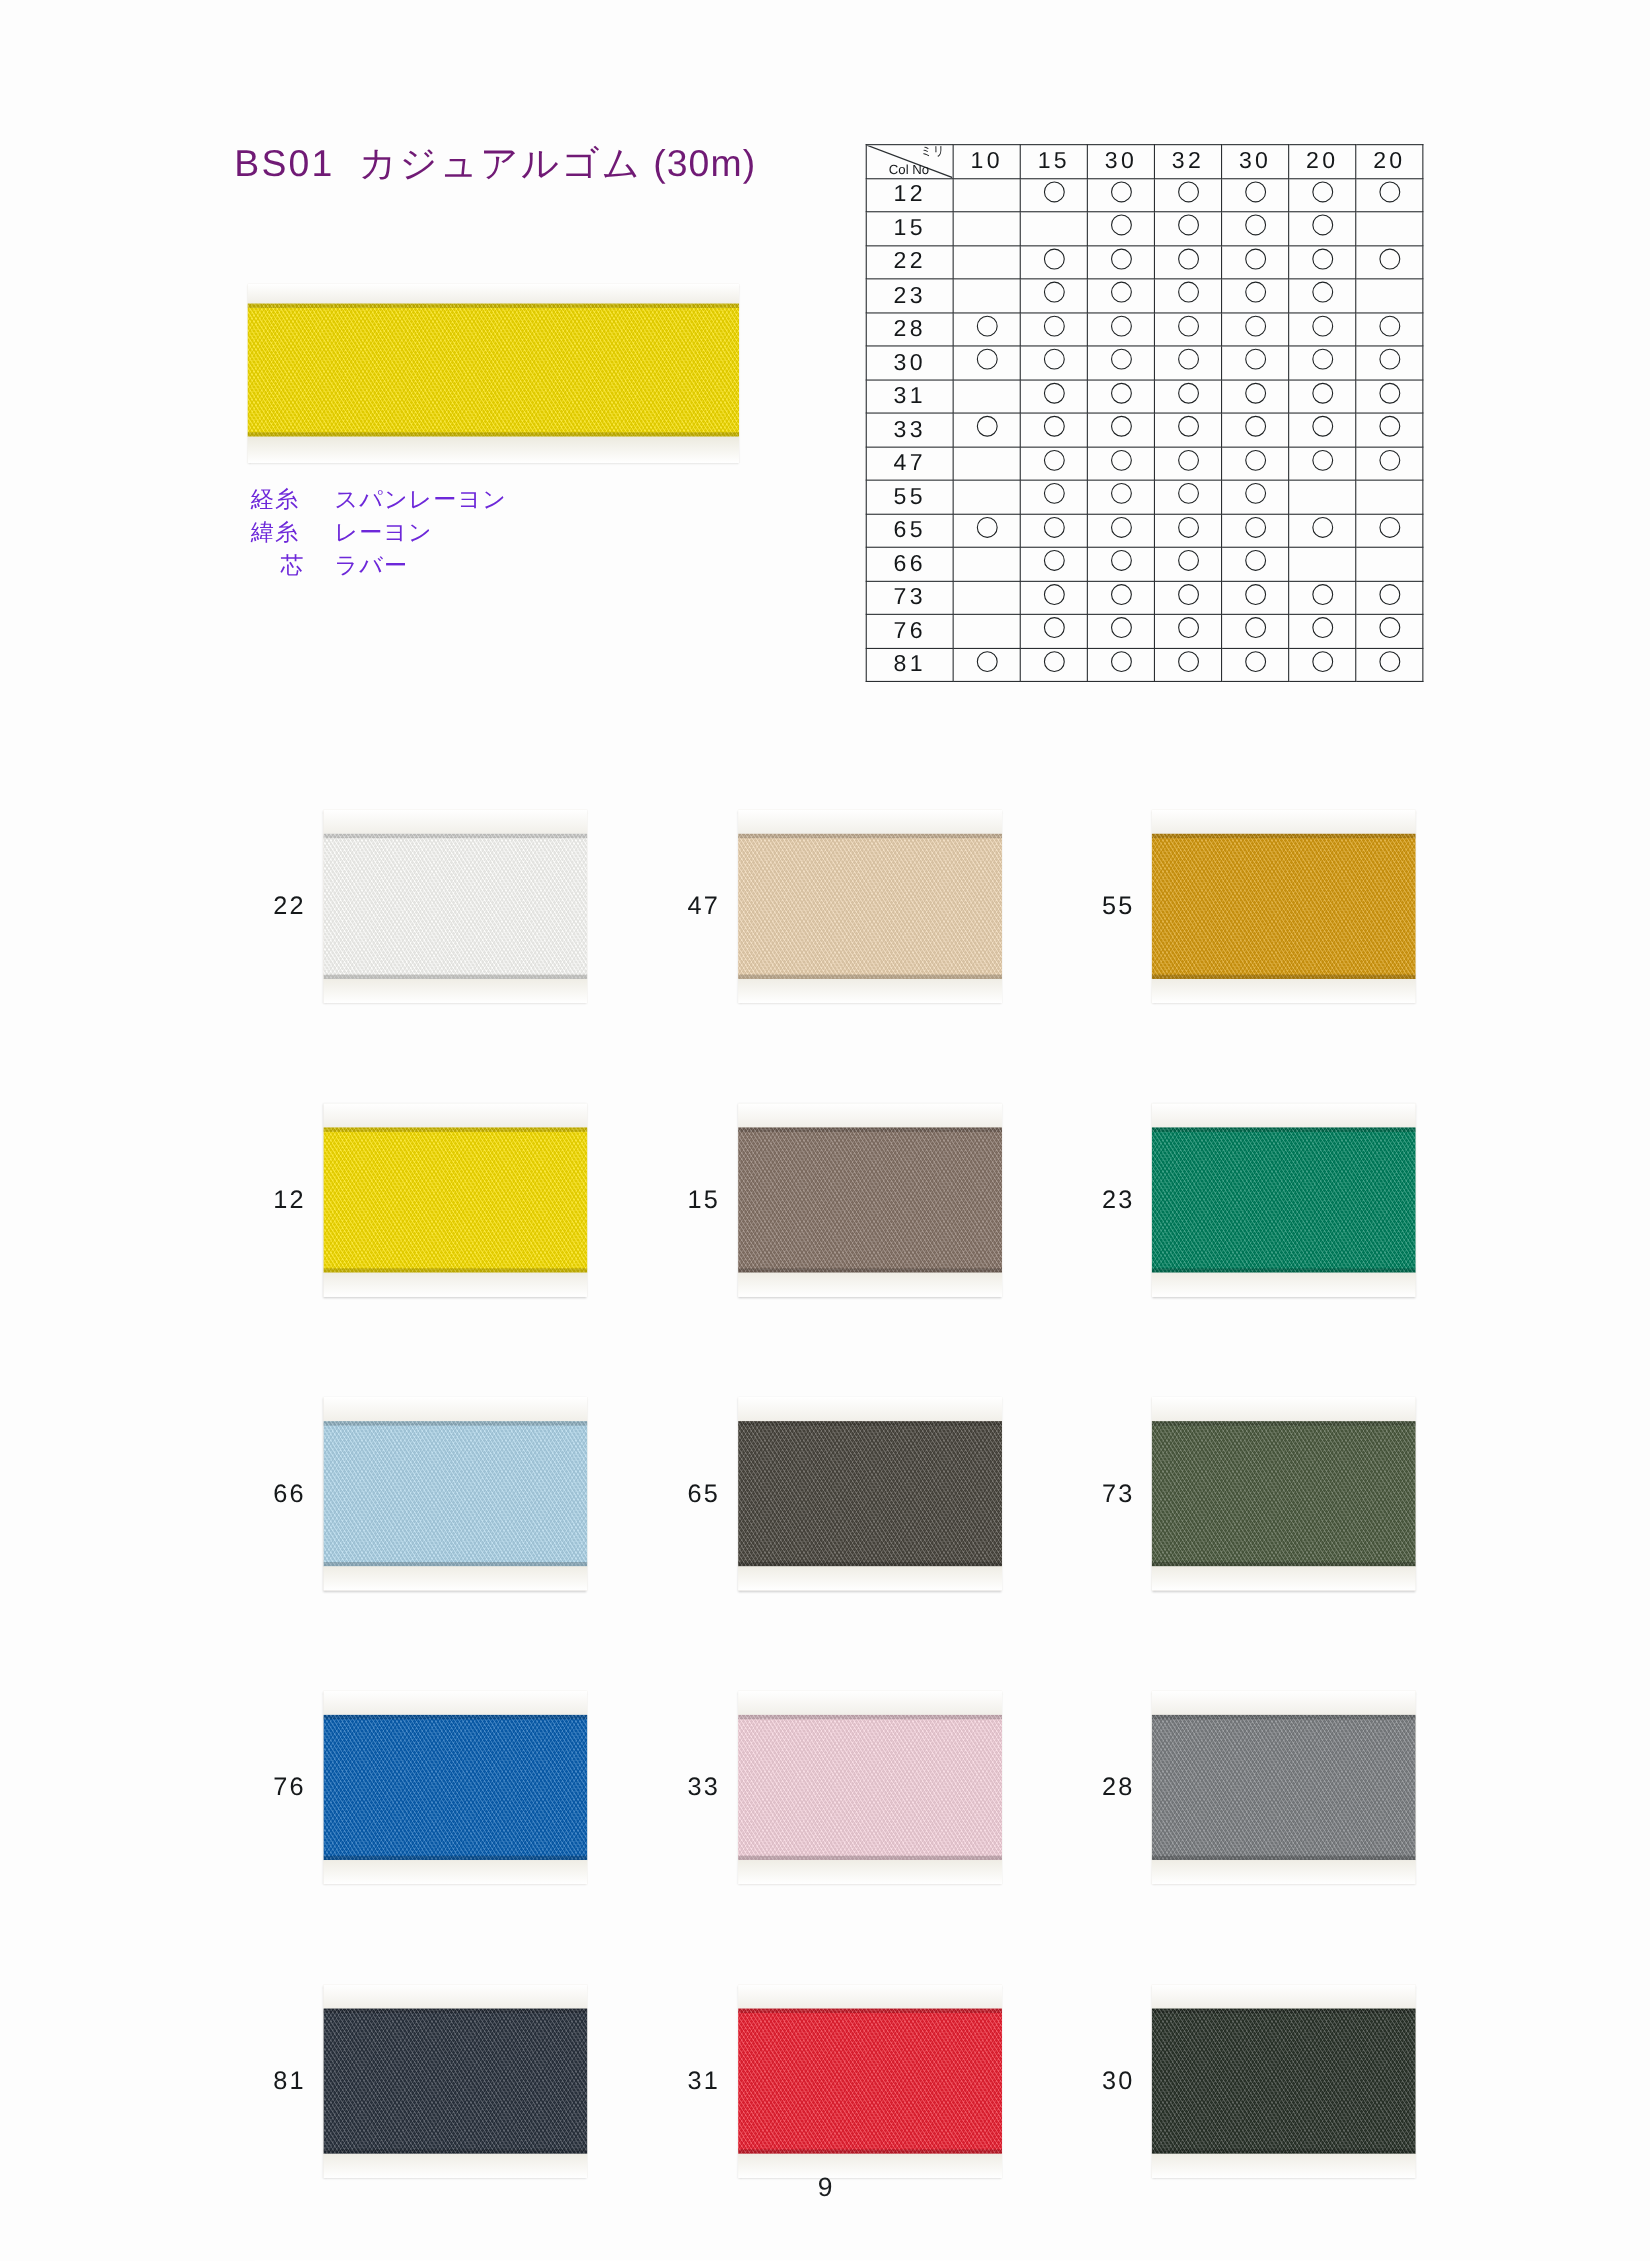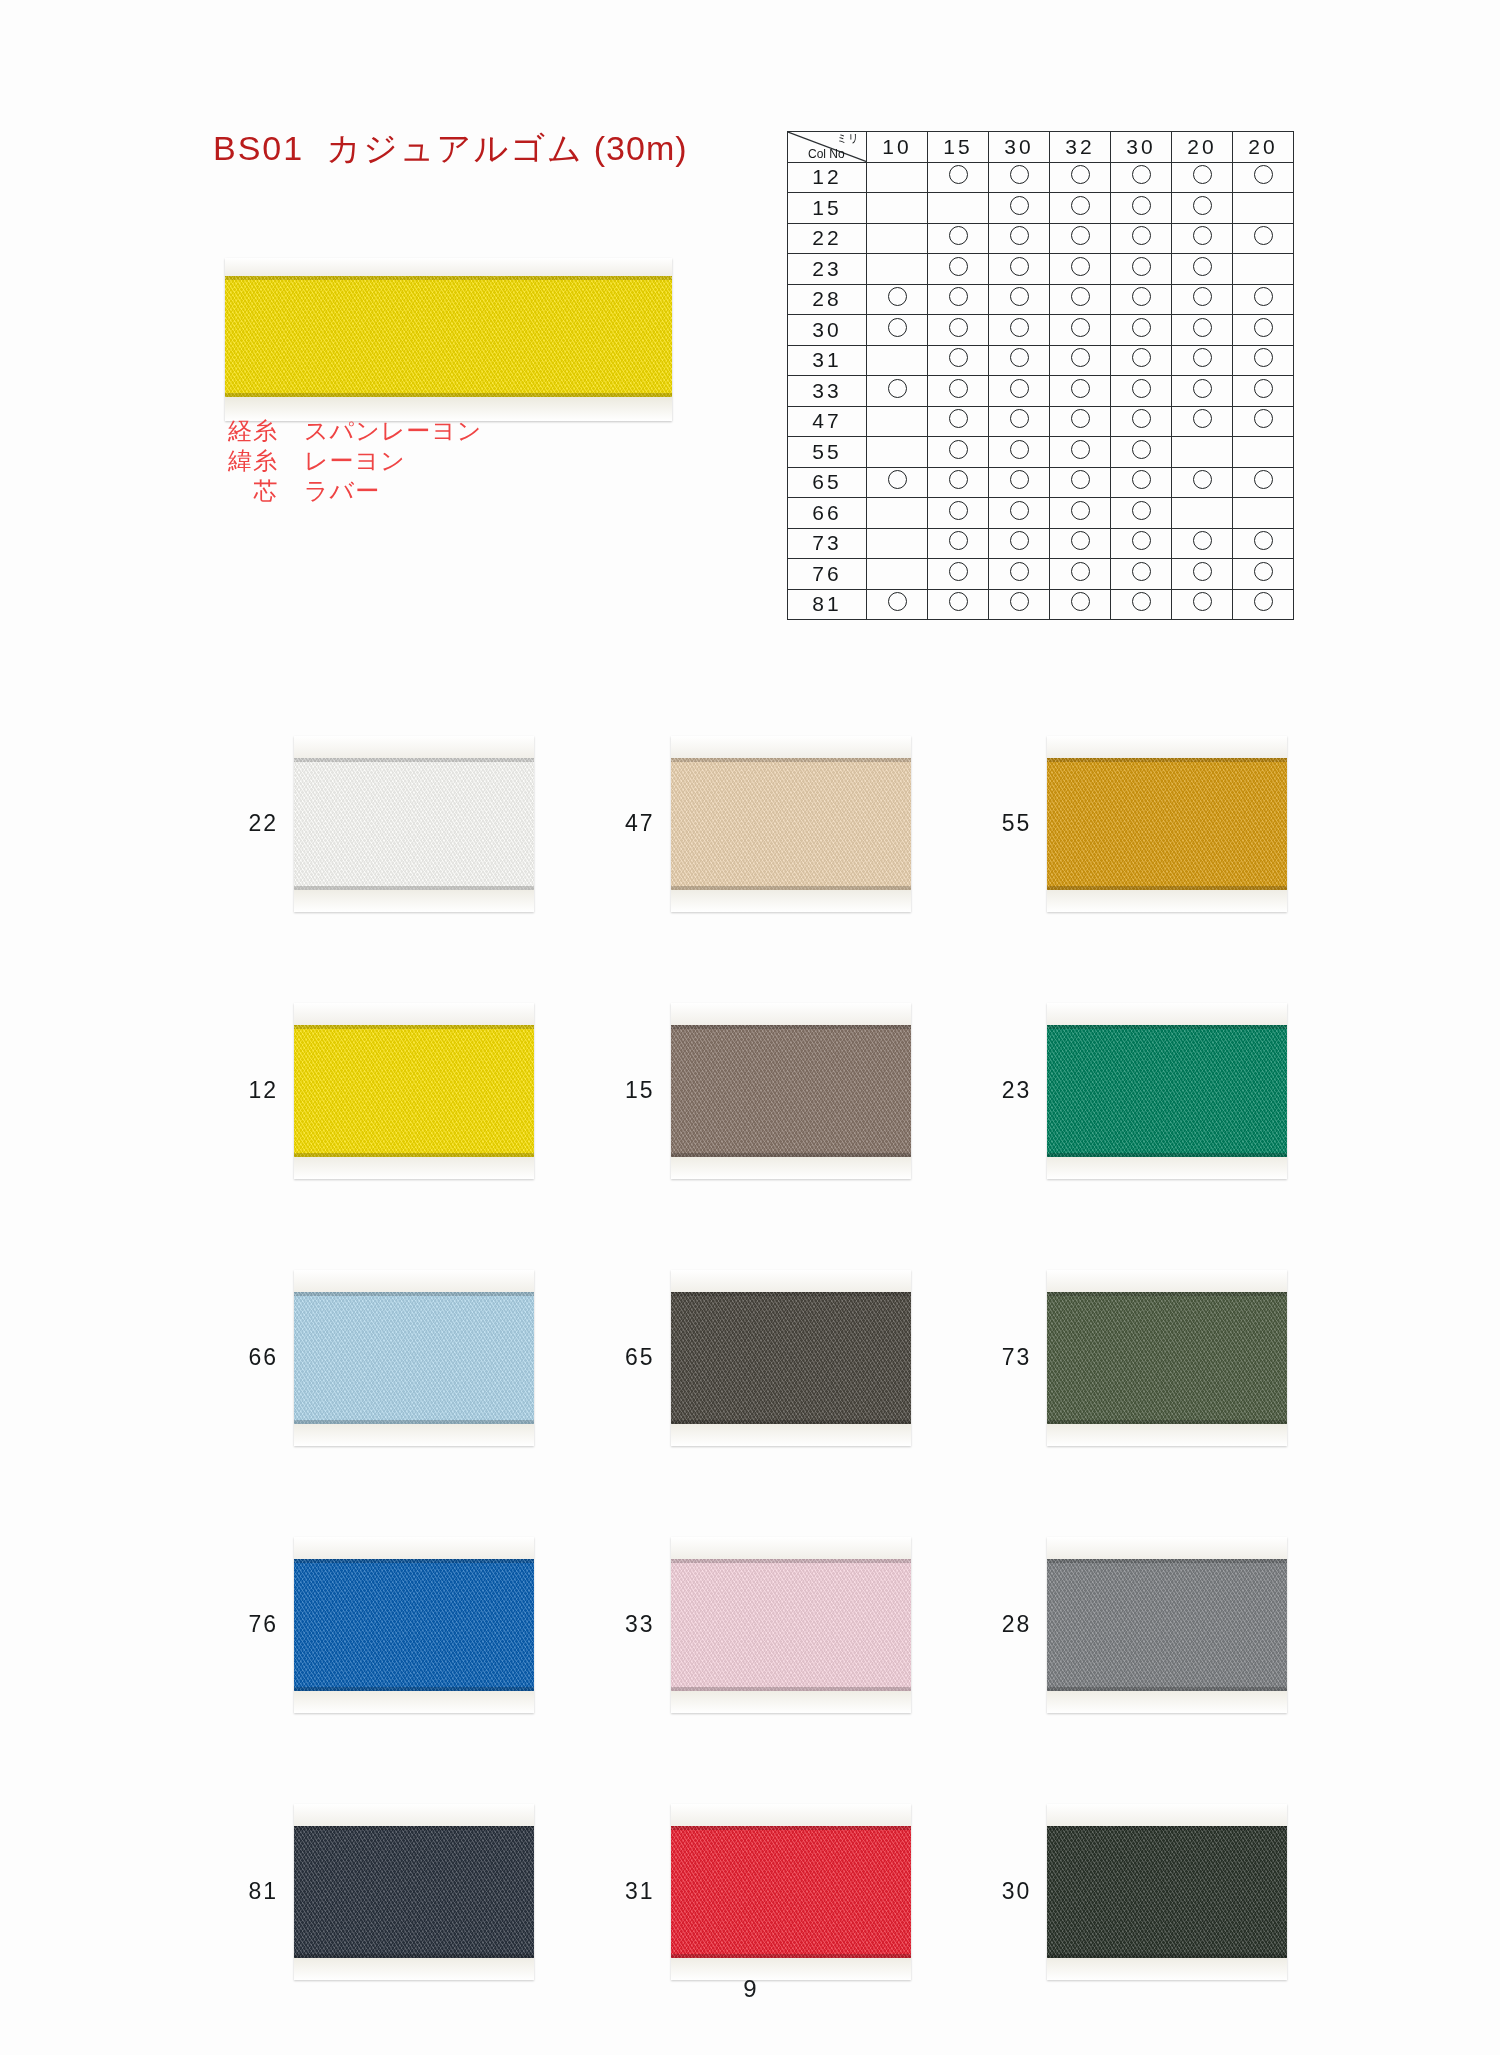--- a/index.html
+++ b/index.html
@@ -21,21 +21,21 @@
     background: #fdfdfd;
   }
 
   
   .title {
     position: absolute;
     left: 213px;
     top: 126px;
     font-size: 34px;
     letter-spacing: 1px;
-    color: #b91c1c;
+    color: #701a75;
     white-space: nowrap;
     font-weight: 400;
     text-align: right;
   }
   .title .code { letter-spacing: 2px; }
   .title .nm { margin-left: 22px; letter-spacing: 2px; }
   .title .len { margin-left: 10px; }
 
   
   .hero-swatch {
@@ -72,24 +72,24 @@
   }
   .edge-bot {
     position: absolute; left:0; right:0; bottom:0; height:4px;
     background: rgba(0,0,0,0.18);
   }
 
   
   .spec {
     position: absolute;
     left: 228px;
-    top: 416px;
-    font-size: 24px;
+    top: 440px;
+    font-size: 21px;
     line-height: 30px;
-    color: #ef4444;
+    color: #6d28d9;
     letter-spacing: 1px;
   }
   .spec-row { display: flex; }
   .spec-key { width: 76px; display: inline-block; }
   .spec-key.center { text-align: center; width: 76px; padding-left: 0; }
   .spec-val { display: inline-block; }
 
   
   .size-table {
     position: absolute;

